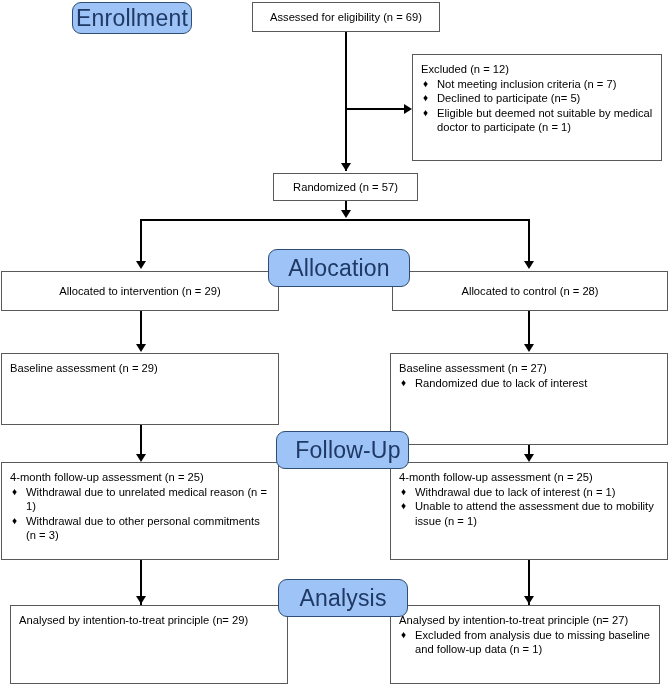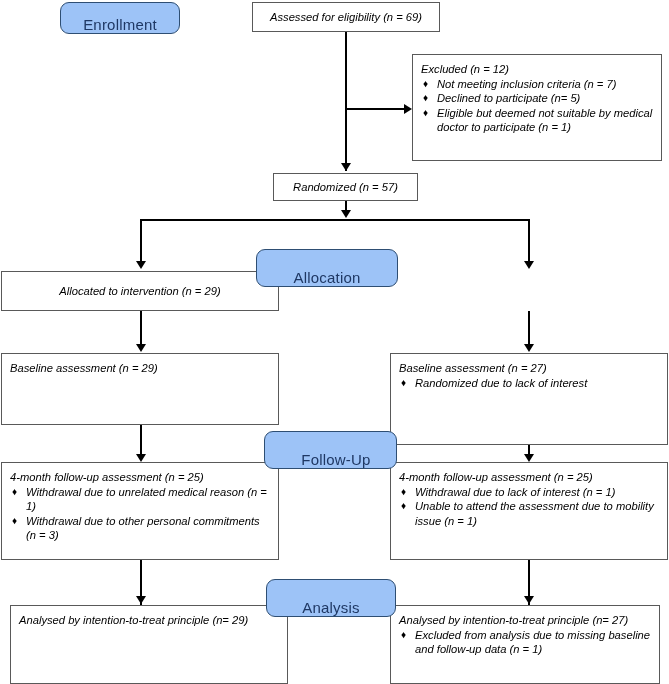--- a/index.html
+++ b/index.html
@@ -20,21 +20,20 @@
   .box{
     position:absolute;
     box-sizing:border-box;
     border:1.3px solid #595959;
     background:#ffffff;
     padding:7px 8px 6px 8px;
     font-size:11.2px;
     line-height:14.5px;
     color:#000000;
     z-index:3;
-    font-style:italic;
   }
   .box.center{
     display:flex;
     align-items:center;
     justify-content:center;
     padding:0;
     text-align:center;
   }
   .box .hdr{
     display:block;
@@ -65,26 +64,27 @@
 
   
   .badge{
     position:absolute;
     box-sizing:border-box;
     background:#9DC3F7;
     border:1.3px solid #2E4E73;
     border-radius:9px;
     color:#1F3864;
     display:flex;
-    align-items:flex-end;
+    align-items:center;
     justify-content:center;
-    font-size:15px;
+    font-size:23px;
     letter-spacing:0.2px;
     z-index:8;
     white-space:nowrap;
+    margin-left:12px;
   }
 
   
   .vline{
     position:absolute;
     width:1.6px;
     background:#000000;
     z-index:2;
   }
   .hline{
@@ -160,20 +160,23 @@
   <div class="vline" style="left:140px; top:219px; height:44px;"></div>
   <div class="arrow-down" style="left:136px; top:261px;"></div>
 
   <div class="vline" style="left:528px; top:219px; height:44px;"></div>
   <div class="arrow-down" style="left:524px; top:261px;"></div>
 
   <div class="box center" style="left:1px; top:271px; width:278px; height:40px;">
     <span class="hdr">Allocated to intervention (n = 29)</span>
   </div>
 
+  <div class="box center" style="left:392px; top:271px; width:276px; height:40px;">
+    <span class="hdr">Allocated to control (n = 28)</span>
+  </div>
 
   <div class="badge" style="left:256px; top:249px; width:142px; height:38px;">
     <span>Allocation</span>
   </div>
 
   <div class="vline" style="left:140px; top:311px; height:36px;"></div>
   <div class="arrow-down" style="left:136px; top:344px;"></div>
 
   <div class="vline" style="left:528px; top:311px; height:36px;"></div>
   <div class="arrow-down" style="left:524px; top:344px;"></div>

